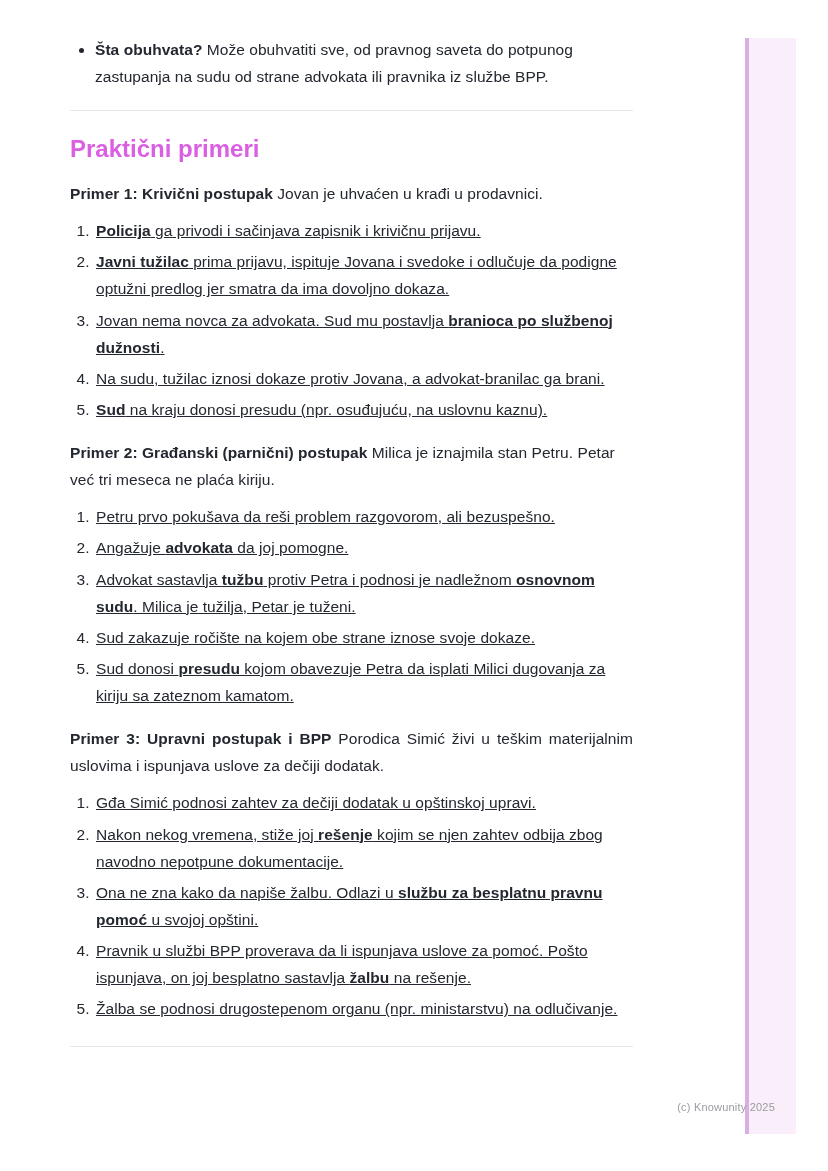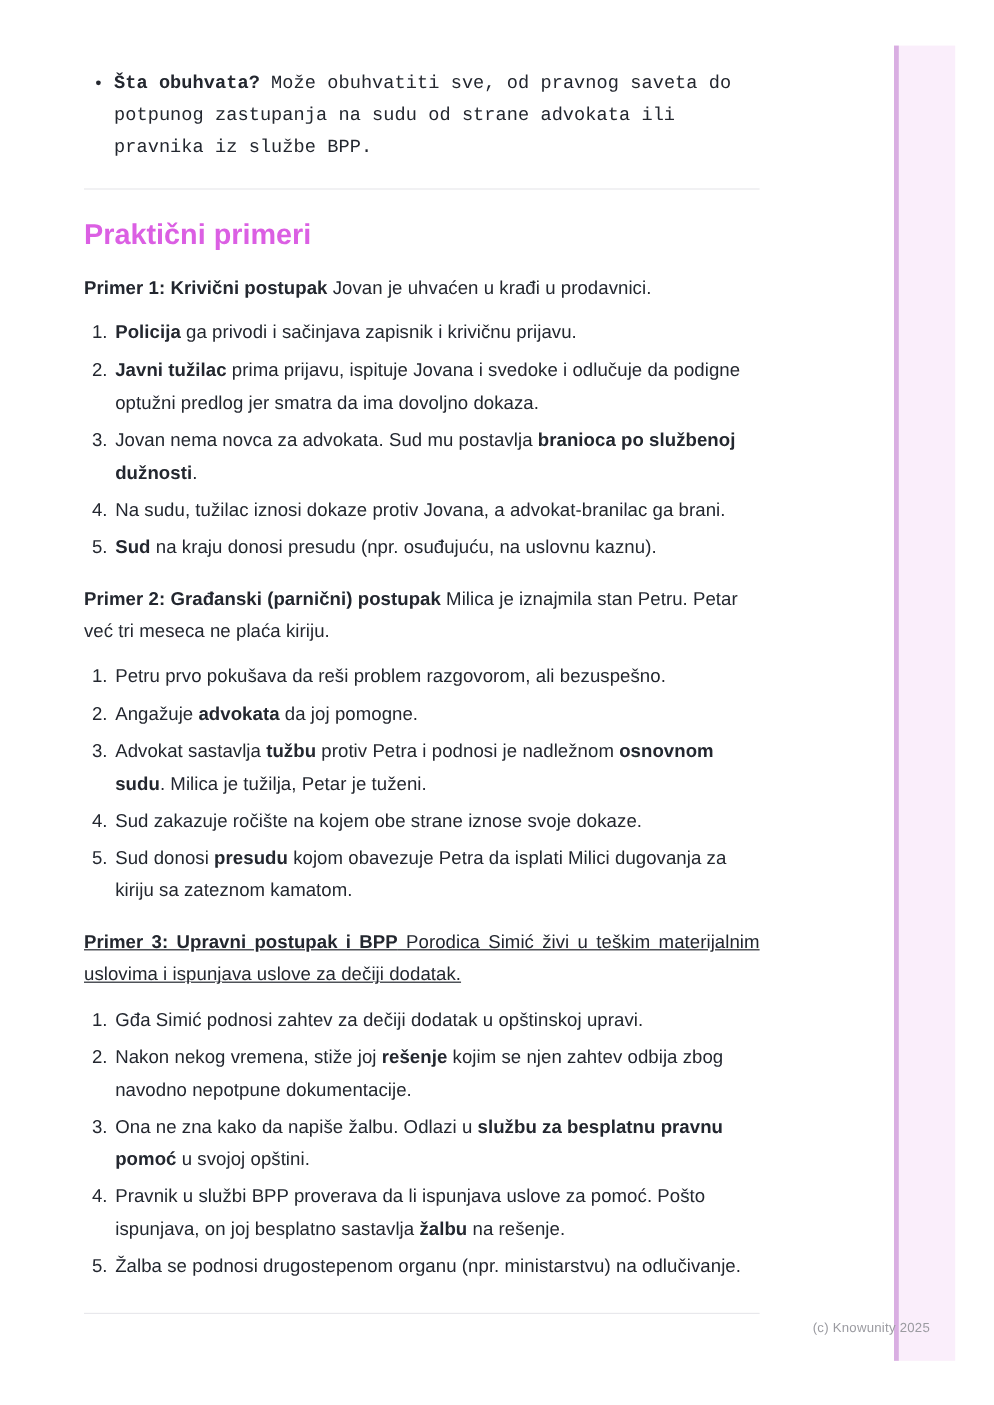--- a/index.html
+++ b/index.html
@@ -35,50 +35,49 @@
 
   .body-text, .lead, .steps li {
     font-size: 15.5px;
     line-height: 1.75;
     letter-spacing: 0.05px;
   }
 
   strong { font-weight: 700; }
 
   .intro-list {
-    margin: 56px 0 0 0;
+    margin: 36px 0 0 0;
     padding-left: 25px;
     list-style: disc;
-    font-family: Liberation Mono, monospace;
   }
 
   .divider {
     border: none;
     border-top: 1px solid #e8e8ec;
     margin: 20px 0 0 0;
     width: 100%;
   }
   .divider-bottom { margin-top: 24px; }
 
   .section-title {
     margin: 24px 0 0 0;
     font-size: 24px;
     line-height: 1.2;
     font-weight: 700;
     color: var(--accent-heading, #db5fe3);
   }
 
   .lead { margin: 16px 0 0 0; }
-  .lead.justified { text-align: justify; text-decoration: underline; }
+  .lead.justified { text-align: justify; }
 
   .steps {
     margin: 10px 0 0 0;
     padding-left: 24px;
   }
-  .steps li { margin: 4px 0; padding-left: 2px; }
+  .steps li { margin: 4px 0; padding-left: 2px; text-decoration: underline; }
 
   .footer {
     position: absolute;
     top: 1101px;
     right: 53px;
     font-size: 11px;
     color: #9b9ba1;
     z-index: 3;
     letter-spacing: 0.2px;
     text-align: center;

